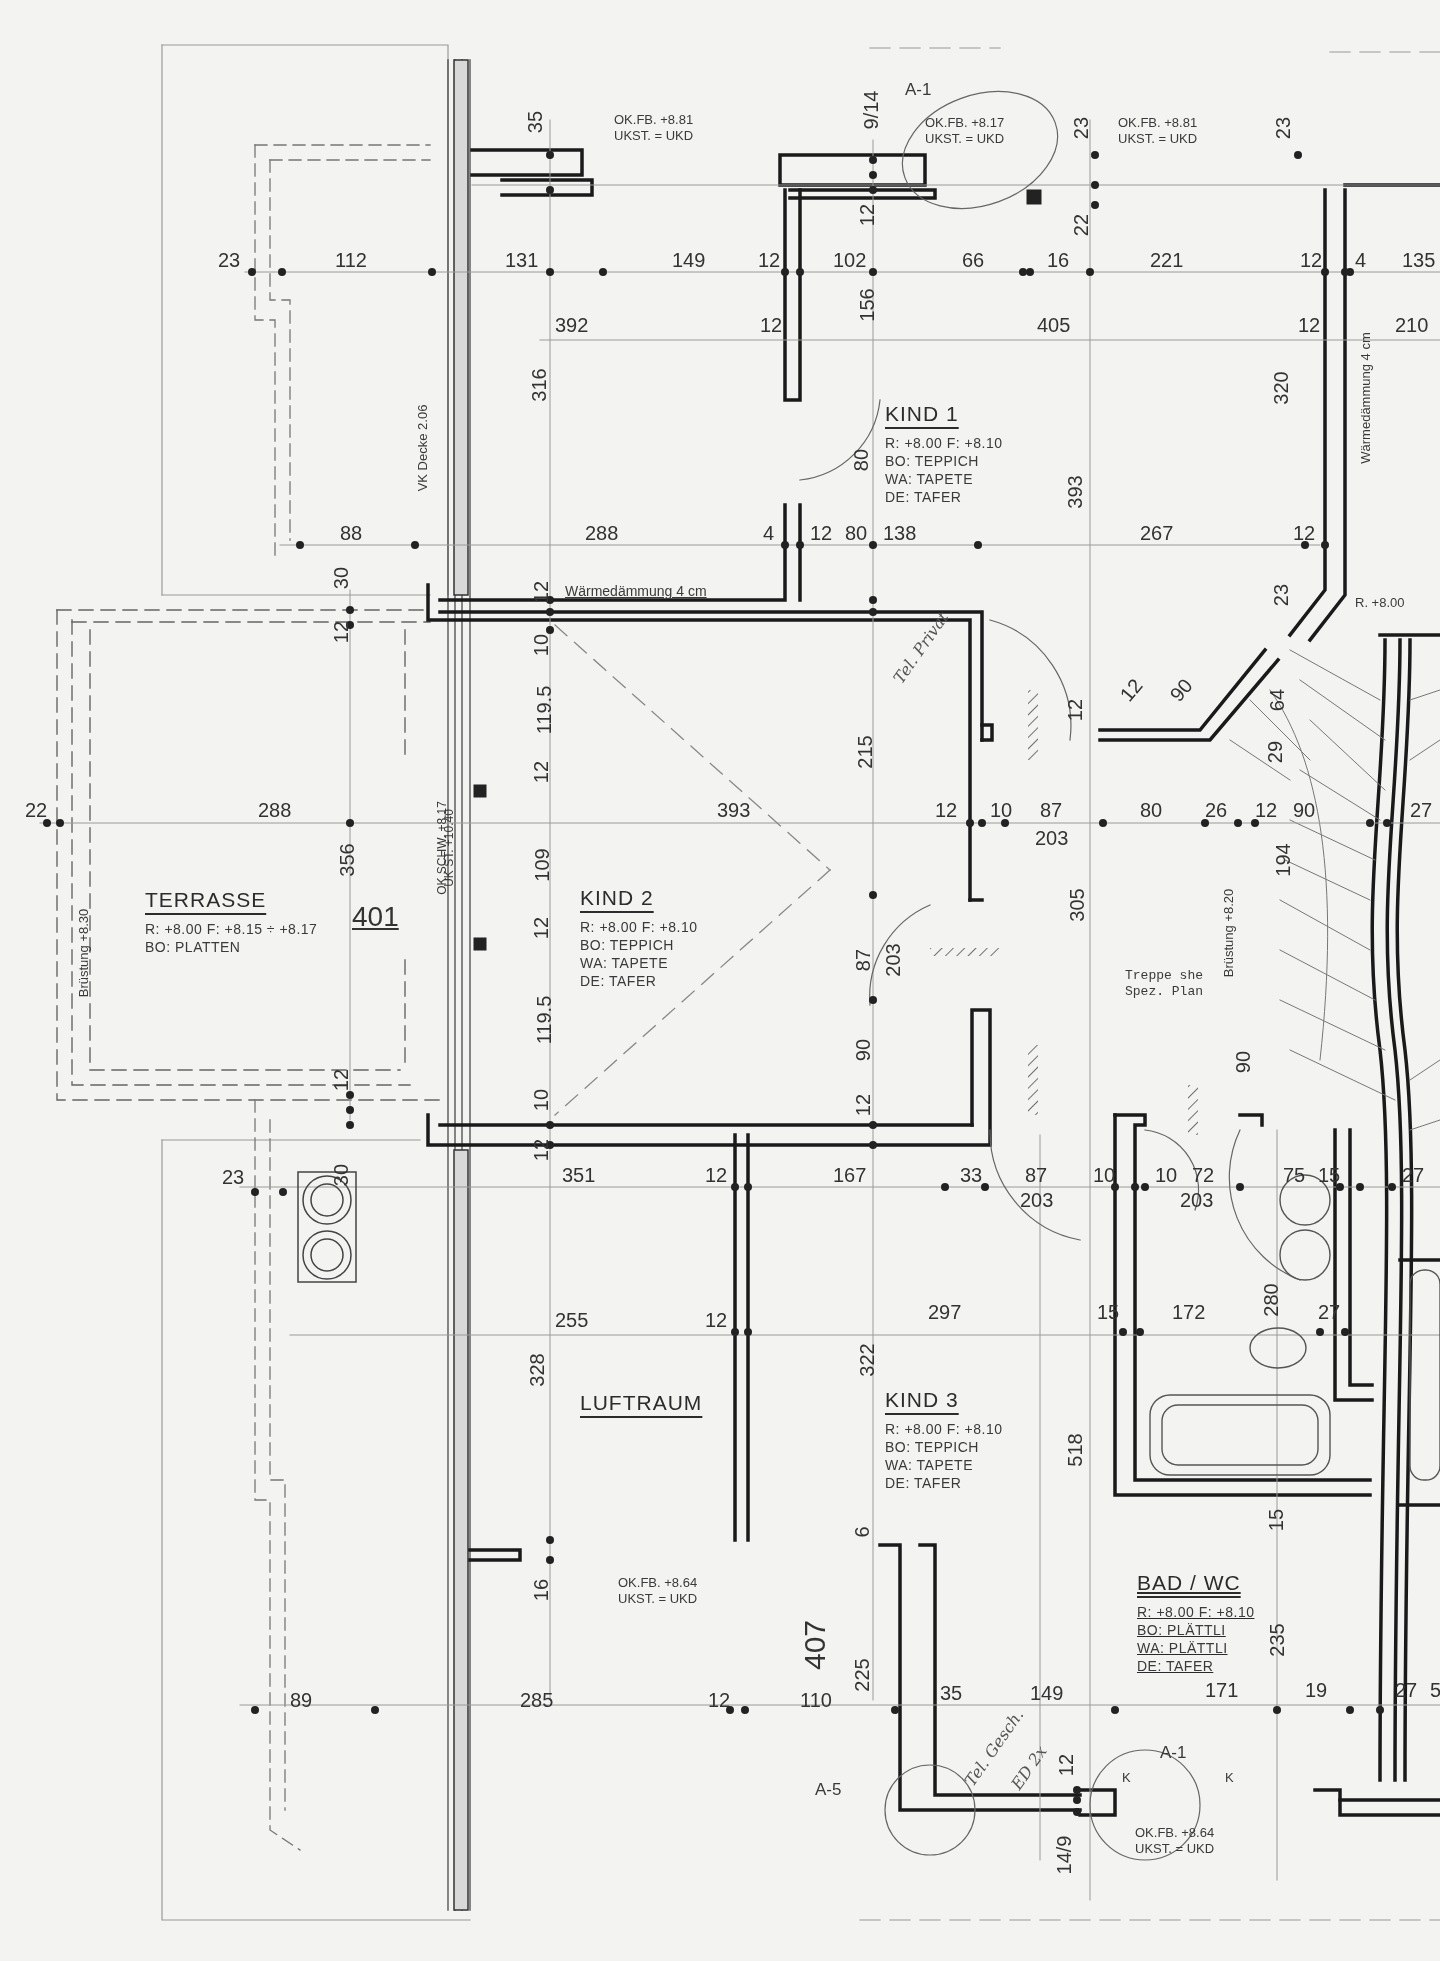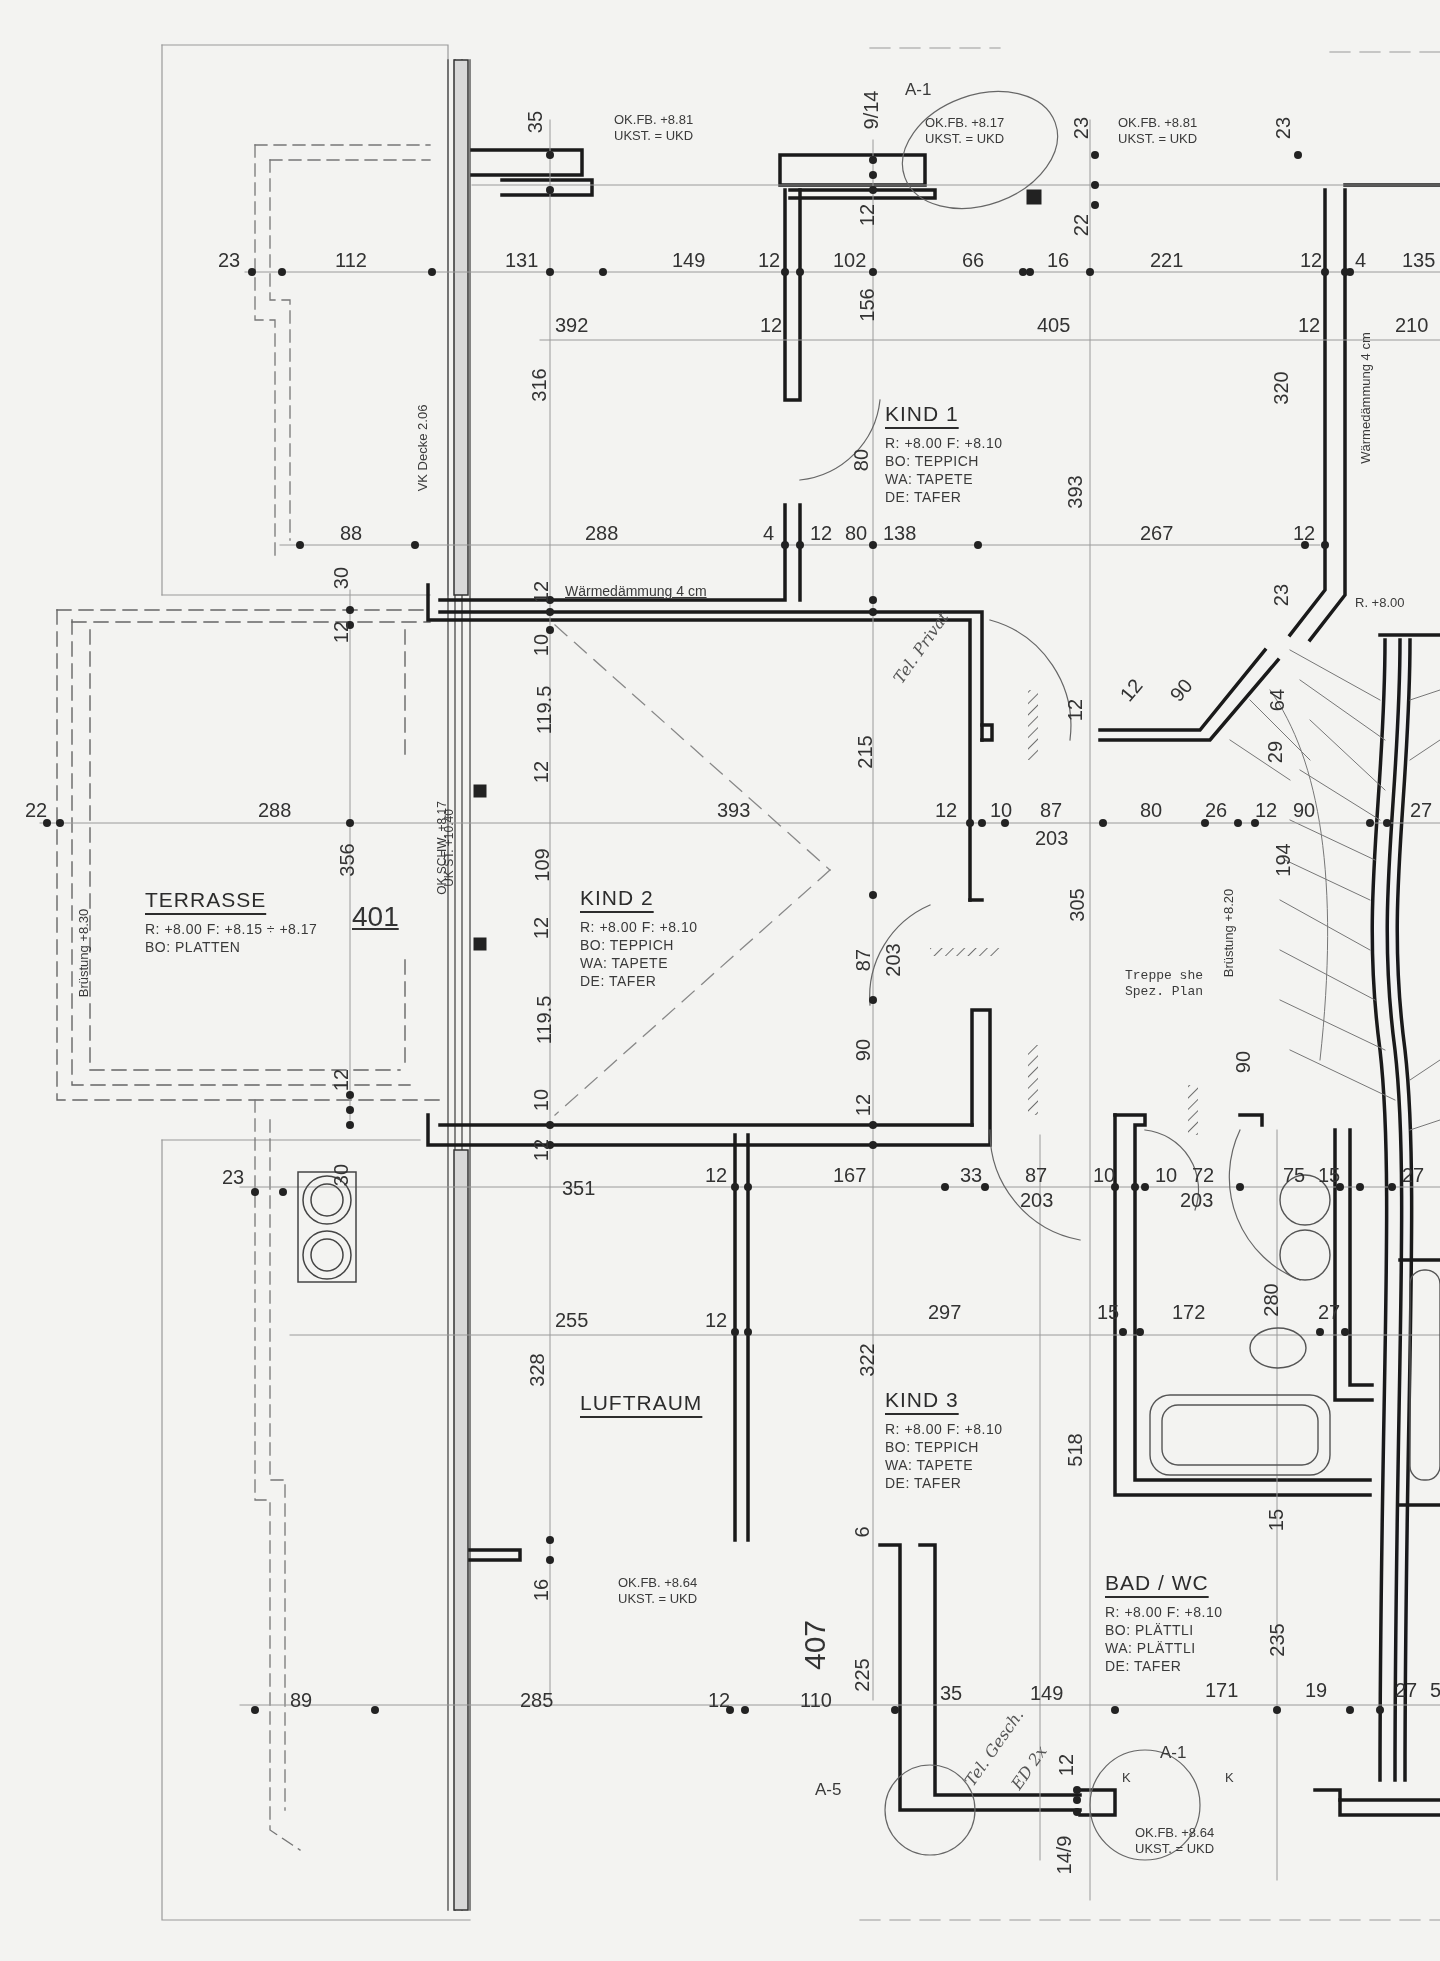--- a/index.html
+++ b/index.html
@@ -317,21 +317,21 @@
   <span class="spec">DE: TAFER</span>
 </div>
 <div class="room" style="left:145px;top:852px;">
   <span class="name">TERRASSE</span>
   <span class="spec">R: +8.00  F: +8.15 ÷ +8.17</span>
   <span class="spec">BO: PLATTEN</span>
 </div>
 <div class="room" style="left:580px;top:1355px;">
   <span class="name">LUFTRAUM</span>
 </div>
-<div class="room" style="left:1105px;top:1535px;">
+<div class="room" style="left:1137px;top:1535px;text-decoration:underline;">
   <span class="name">BAD / WC</span>
   <span class="spec">R: +8.00  F: +8.10</span>
   <span class="spec">BO: PLÄTTLI</span>
   <span class="spec">WA: PLÄTTLI</span>
   <span class="spec">DE: TAFER</span>
 </div>
 
 <div class="lbl note" style="left:614px;top:112px;">
     <div>OK.FB. +8.81</div>
     <div>UKST. = UKD</div>
@@ -453,21 +453,21 @@
 <div class="lbl dim v" style="left:852px;top:950px;">87</div>
 <div class="lbl dim v" style="left:876px;top:950px;">203</div>
 <div class="lbl dim v" style="left:852px;top:1040px;">90</div>
 <div class="lbl dim v" style="left:852px;top:1095px;">12</div>
 <div class="lbl dim" style="left:1170px;top:680px;transform:rotate(-50deg);">90</div>
 <div class="lbl dim" style="left:1120px;top:680px;transform:rotate(-50deg);">12</div>
 
 <div class="lbl dim" style="left:352px;top:903px;font-size:28px;text-decoration:underline;">401</div>
 
 <div class="lbl dim" style="left:222px;top:1167px;">23</div>
-<div class="lbl dim" style="left:562px;top:1165px;margin-top:13px;">351</div>
+<div class="lbl dim" style="left:562px;top:1165px;">351</div>
 <div class="lbl dim" style="left:705px;top:1165px;">12</div>
 <div class="lbl dim" style="left:833px;top:1165px;">167</div>
 <div class="lbl dim" style="left:960px;top:1165px;">33</div>
 <div class="lbl dim" style="left:1025px;top:1165px;">87</div>
 <div class="lbl dim" style="left:1020px;top:1190px;">203</div>
 <div class="lbl dim" style="left:1093px;top:1165px;">10</div>
 <div class="lbl dim" style="left:1155px;top:1165px;">10</div>
 <div class="lbl dim" style="left:1192px;top:1165px;">72</div>
 <div class="lbl dim" style="left:1180px;top:1190px;">203</div>
 <div class="lbl dim" style="left:1283px;top:1165px;">75</div>

